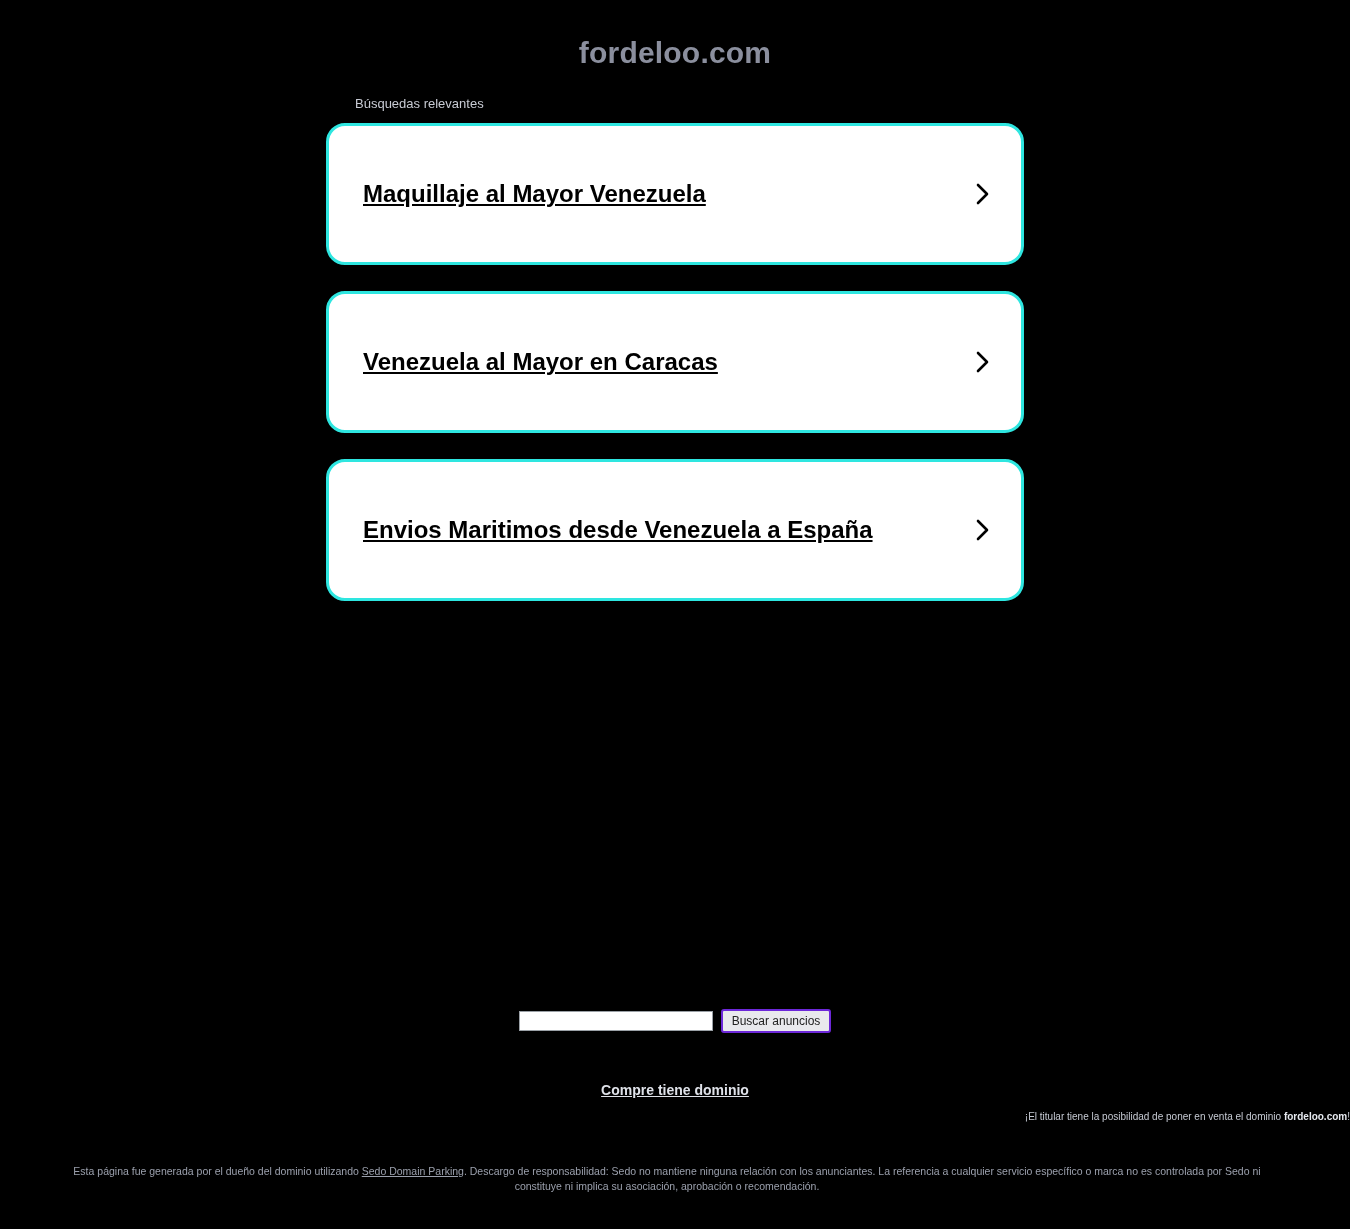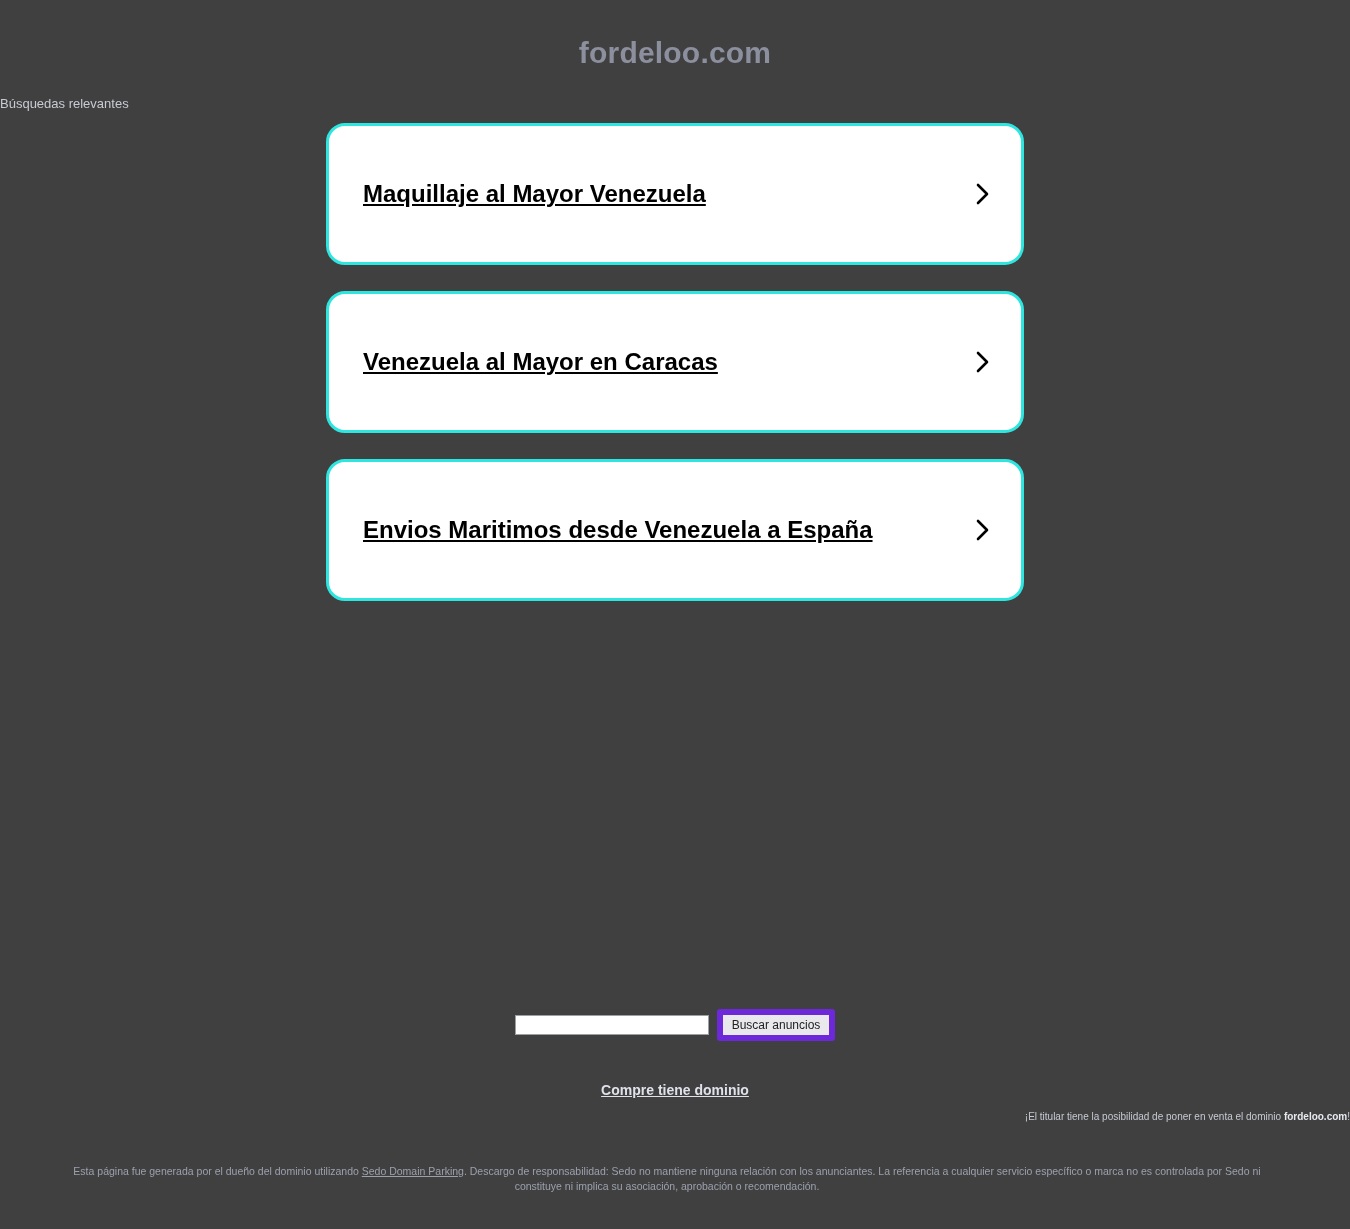--- a/index.html
+++ b/index.html
@@ -8,32 +8,33 @@
     background: #040a24;
     width: 1350px;
     height: 1229px;
     overflow: hidden;
     font-family: "Liberation Sans", sans-serif;
   }
   .page {
     position: relative;
     width: 1350px;
     height: 1229px;
-    background: #404040;
+    background: #000000;
   }
   .domain-title {
     text-align: center;
     color: #8b8f9e;
     font-size: 30px;
     font-weight: bold;
     letter-spacing: 0.2px;
     padding-top: 36px;
   }
   .rel-label {
     margin-top: 26px;
+    padding-left: 355px;
     color: #c8cbd4;
     font-size: 13px;
   }
   .cards {
     margin-top: 12px;
   }
   .card {
     position: relative;
     width: 698px;
     margin: 0 auto 26px auto;
@@ -78,21 +79,21 @@
     height: 18px;
     border: 1px solid #9aa0a6;
     background: #ffffff;
     font-size: 12px;
     font-family: "Liberation Sans", sans-serif;
     padding: 0 3px;
     box-sizing: content-box;
   }
   .search-btn {
     background: #e9e9ed;
-    border: 6px solid #6d28d9;
+    border: 2px solid #6d28d9;
     border-radius: 3px;
     font-size: 12px;
     color: #222;
     padding: 3px 9px;
     font-family: "Liberation Sans", sans-serif;
     cursor: pointer;
   }
 
   .buy-link {
     position: absolute;

